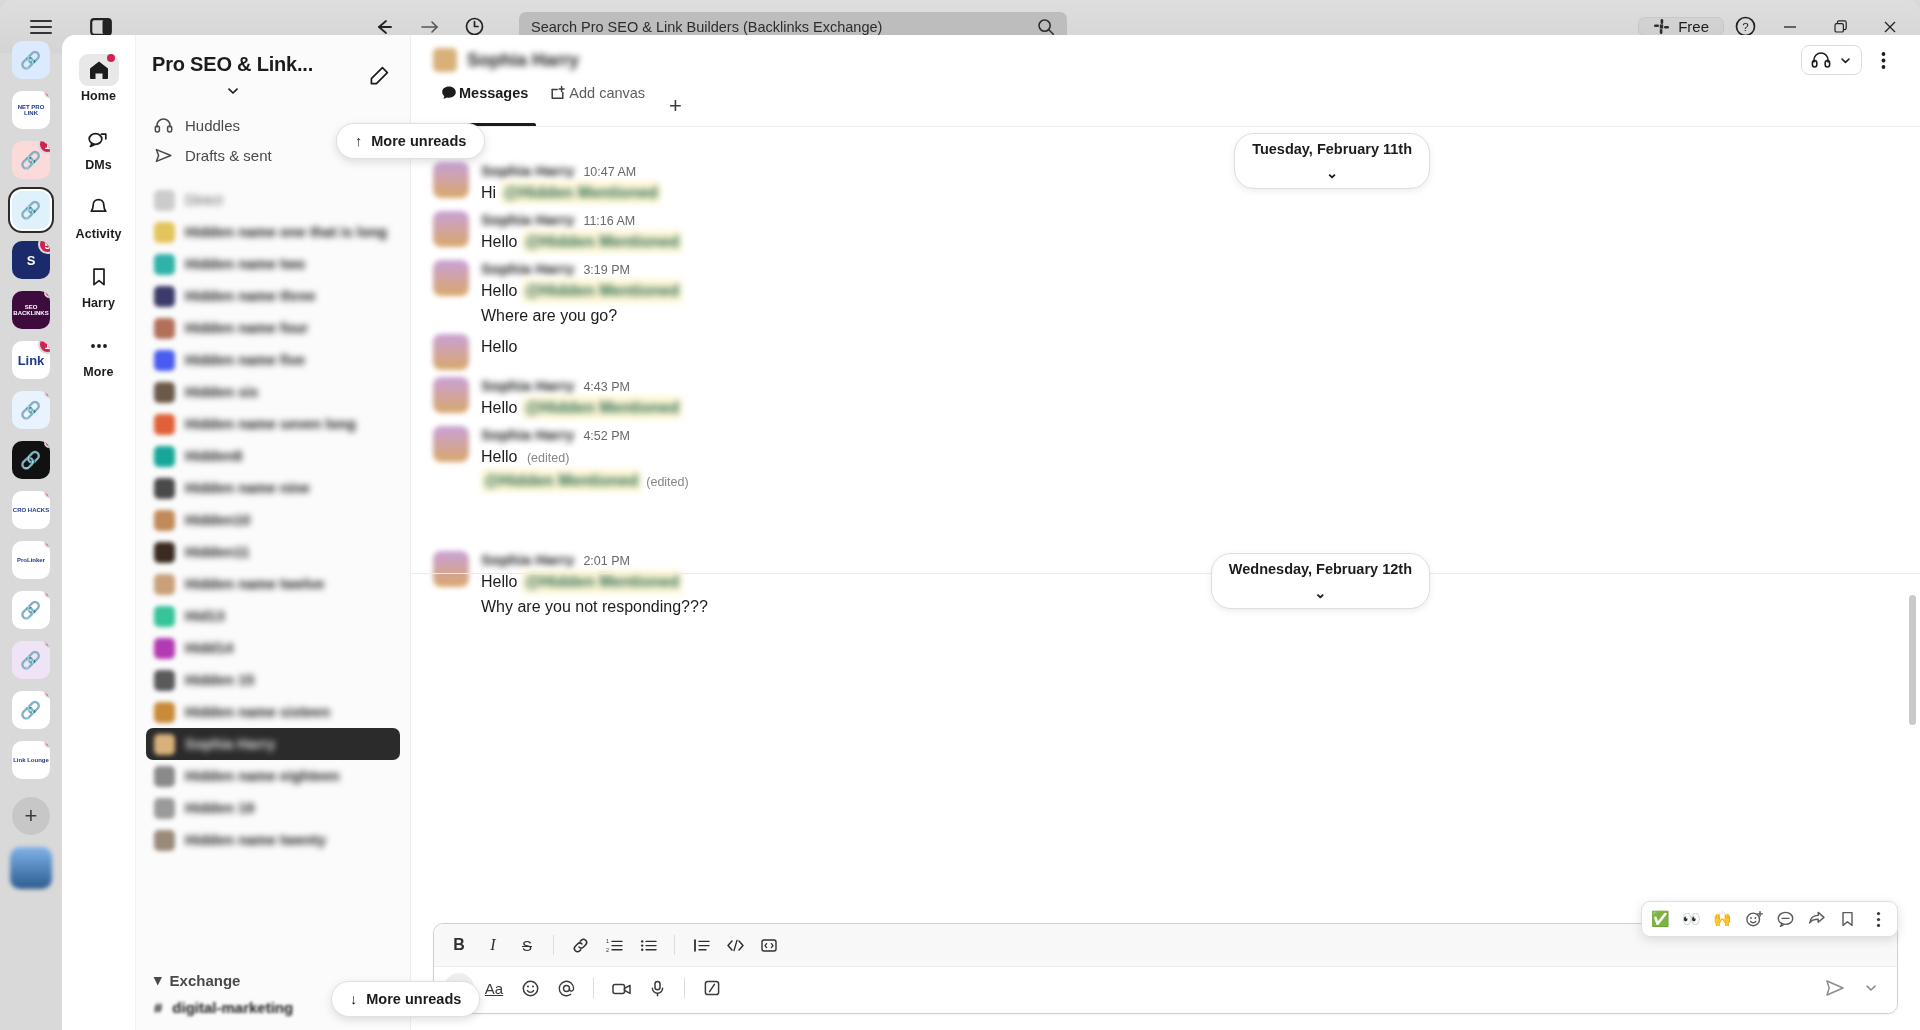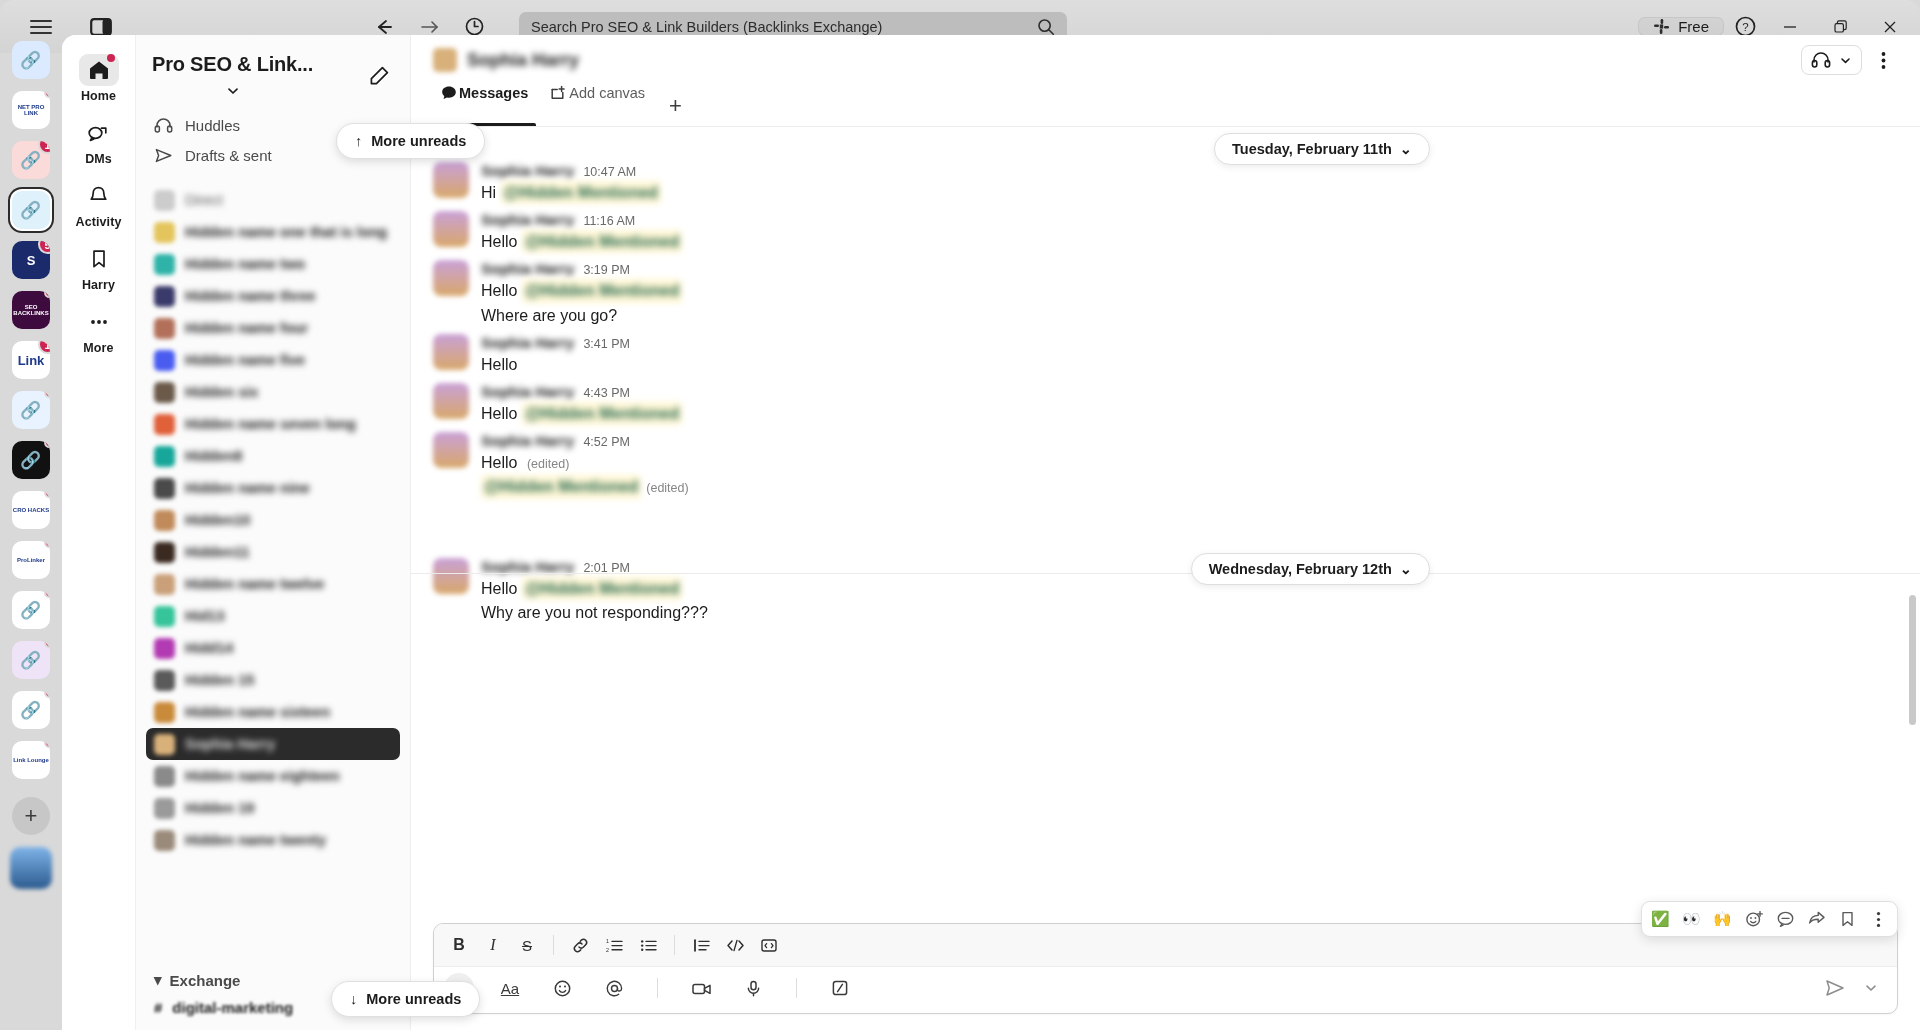--- a/index.html
+++ b/index.html
@@ -82,21 +82,21 @@
   .slack {
     position:absolute; left:62px; right:0; top:35px; bottom:0;
     background:#fff; border-top-left-radius: 14px;
     display:flex; overflow:hidden;
   }
 
   
   .nav-rail {
     width: 74px; background:#fff; flex-shrink:0;
     display:flex; flex-direction:column; align-items:center;
-    padding-top: 14px; gap: 2px;
+    padding-top: 14px; gap: 8px;
     border-right: 1px solid #f0f0f0;
   }
   .nav-item {
     width: 66px; display:flex; flex-direction:column; align-items:center;
     gap:3px; padding:5px 0 7px; cursor:pointer; border-radius:9px;
   }
   .nav-item .nic {
     position:relative; width:40px; height:32px; border-radius:9px;
     display:flex;align-items:center;justify-content:center;
   }
@@ -181,21 +181,21 @@
   }
   .tab.muted { color:#5d5d5d; }
   .tab-plus { font-size:22px; color:#3c3c3c; padding: 0 10px; cursor:pointer; line-height:1;}
 
   .msgs { flex:1; overflow:hidden; position:relative; padding: 8px 0 0 0;}
   .date-pill {
     position:absolute; right: 490px;
     display:flex; align-items:center; gap:8px;
     background:#fff; border:1px solid #dedede; border-radius:20px;
     padding: 7px 17px; font-size:14.5px; font-weight:700; color:#1d1c1d;
-    box-shadow: 0 2px 7px rgba(0,0,0,.08); cursor:pointer; z-index:4; white-space:nowrap;
+    box-shadow: 0 2px 7px rgba(0,0,0,.08); cursor:pointer; z-index:4; white-space:nowrap;flex-direction:column;
   }
   .divider-line { position:absolute; left:0; right:0; border-top:1px solid #ebebeb; }
 
   .msg { display:flex; padding: 5px 22px 2px 22px; position:relative; }
   .msg .mav { width:36px;height:36px;border-radius:8px; flex-shrink:0; margin-right:12px; filter: blur(2.8px);}
   .msg .body { flex:1; min-width:0;}
   .msg .meta { display:flex; align-items:baseline; gap:9px; line-height:1.2;}
   .msg .sender { font-size:15px; font-weight:700; color:#1d1c1d; filter: blur(3.3px); }
   .msg .time { font-size:12.5px; color:#686868; }
   .msg .line { font-size:16px; color:#1d1c1d; line-height: 1.45; padding-top:1px; }
@@ -219,21 +219,21 @@
   .fbtn {
     width:30px;height:28px;display:flex;align-items:center;justify-content:center;
     border-radius:6px; cursor:pointer; color:#2f2f2f; font-size:15px;
   }
   .fsep { width:1px; height:20px; background:#dddddd; margin:0 7px;}
   .msg-input {
     padding: 16px 14px 12px 14px; font-size:16px; color:#8d8d8d;
     display:flex; align-items:center;
   }
   .caret { width:1px; height:19px; background:#1d1c1d; margin-right:1px;}
-  .act-bar { display:flex; align-items:center; gap:20px; padding: 6px 10px 10px 10px;}
+  .act-bar { display:flex; align-items:center; gap:4px; padding: 6px 10px 10px 10px;}
   .act-bar .spacer { margin-left:auto; display:flex; align-items:center; gap:4px;}
   .abtn {
     width:32px;height:30px;display:flex;align-items:center;justify-content:center;
     border-radius:6px; cursor:pointer; color:#3a3a3a;
   }
   .abtn.circle { background:#efefef; border-radius:50%; width:30px;height:30px;}
 
   .hover-toolbar {
     position:absolute; right: 22px; top: -22px;
     display:flex; align-items:center; gap:3px;
@@ -665,24 +665,20 @@
                   <span class="sender">Sophia Harry</span>
                   <span class="time">3:19 PM</span>
                 </div>
                 <div class="line"><span>Hello </span><span class="mention">@Hidden Mentioned</span></div>
                 <div class="line"><span>Where are you go?</span></div>
               </div>
             </div>
             <div class="msg">
               <div class="mav" style="background: linear-gradient(rgb(201, 160, 216), rgb(216, 168, 106));"></div>
               <div class="body">
-                <div class="meta">
-                  <span class="sender">Sophia Harry</span>
-                  <span class="time">3:41 PM</span>
-                </div>
                 <div class="line"><span>Hello</span></div>
               </div>
             </div>
             <div class="msg">
               <div class="mav" style="background: linear-gradient(rgb(201, 160, 216), rgb(216, 168, 106));"></div>
               <div class="body">
                 <div class="meta">
                   <span class="sender">Sophia Harry</span>
                   <span class="time">4:43 PM</span>
                 </div>

